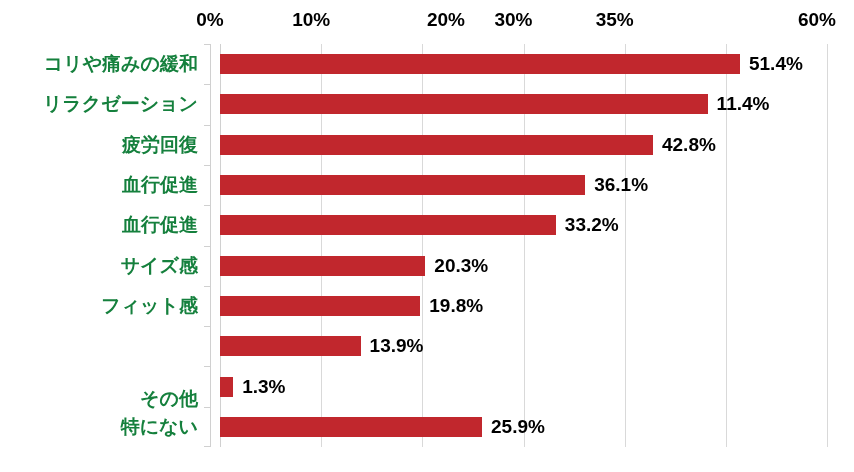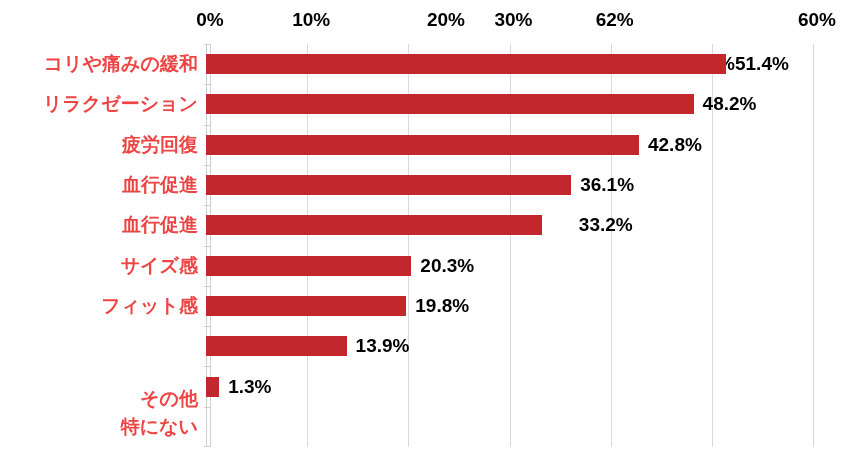--- a/index.html
+++ b/index.html
@@ -33,21 +33,21 @@
     font-size: 19px;
     font-weight: bold;
     color: #000000;
     line-height: 24px;
     white-space: nowrap;
   }
 
   
   #plot-area {
     position: absolute;
-    left: 206px;
+    left: 220px;
     top: 44px;
     width: 607px;
     height: 403px;
   }
   #gridlines {
     position: absolute;
     left: 0;
     top: 0;
     width: 100%;
     height: 100%;
@@ -126,36 +126,36 @@
     top: 44px;
     width: 198px;
     height: 403px;
   }
   .cat-label {
     position: absolute;
     right: 0;
     text-align: right;
     font-size: 19px;
     font-weight: bold;
-    color: #ef4444;
+    color: #15803d;
     white-space: nowrap;
     line-height: 24px;
   }
 </style>
 </head>
 <body>
 
 <div id="chart-root">
 
   <div id="x-axis-labels">
       <div class="x-tick-label" style="left: 210px;">0%</div>
       <div class="x-tick-label" style="left: 311.167px;">10%</div>
       <div class="x-tick-label" style="left: 410px; margin-left: 36px;">20%</div>
       <div class="x-tick-label" style="left: 513.5px;">30%</div>
-      <div class="x-tick-label" style="left: 614.667px;">62%</div>
+      <div class="x-tick-label" style="left: 614.667px;">35%</div>
       <div class="x-tick-label" style="left: 715.833px; margin-top: 44px;">50%</div>
       <div class="x-tick-label" style="left: 817px;">60%</div>
     </div>
 
   <div id="y-axis">
     <div id="y-axis-spine"></div>
   <div class="y-tick" style="top: 0px;"></div>
       <div class="y-tick" style="top: 40.3px;"></div>
       <div class="y-tick" style="top: 80.6px;"></div>
       <div class="y-tick" style="top: 120.9px;"></div>
@@ -190,46 +190,50 @@
         <div class="gridline" style="left: 505.833px;"></div>
         <div class="gridline" style="left: 607px;"></div>
       </div>
     <div id="rows">
         <div class="row" style="top: 0px; height: 40.3px;">
           <div class="bar" style="width: 519.997px; background: rgb(193, 39, 45);"></div>
           <div class="bar-value" style="left: 528.997px;">51.4%</div>
         </div>
         <div class="row" style="top: 40.3px; height: 40.3px;">
           <div class="bar" style="width: 487.623px; background: rgb(193, 39, 45);"></div>
-          <div class="bar-value" style="left: 496.623px;">48.2%</div>
+          <div class="bar-value" style="left: 496.623px;">11.4%</div>
         </div>
         <div class="row" style="top: 80.6px; height: 40.3px;">
           <div class="bar" style="width: 432.993px; background: rgb(193, 39, 45);"></div>
           <div class="bar-value" style="left: 441.993px;">42.8%</div>
         </div>
         <div class="row" style="top: 120.9px; height: 40.3px;">
           <div class="bar" style="width: 365.212px; background: rgb(193, 39, 45);"></div>
           <div class="bar-value" style="left: 374.212px;">36.1%</div>
         </div>
         <div class="row" style="top: 161.2px; height: 40.3px;">
           <div class="bar" style="width: 335.873px; background: rgb(193, 39, 45);"></div>
-          <div class="bar-value" style="left: 344.873px; margin-left: 28px;">33.2%</div>
+          <div class="bar-value" style="left: 344.873px;">33.2%</div>
         </div>
         <div class="row" style="top: 201.5px; height: 40.3px;">
           <div class="bar" style="width: 205.368px; background: rgb(193, 39, 45);"></div>
           <div class="bar-value" style="left: 214.368px;">20.3%</div>
         </div>
         <div class="row" style="top: 241.8px; height: 40.3px;">
           <div class="bar" style="width: 200.31px; background: rgb(193, 39, 45);"></div>
           <div class="bar-value" style="left: 209.31px;">19.8%</div>
         </div>
         <div class="row" style="top: 282.1px; height: 40.3px;">
           <div class="bar" style="width: 140.622px; background: rgb(193, 39, 45);"></div>
           <div class="bar-value" style="left: 149.622px;">13.9%</div>
         </div>
         <div class="row" style="top: 322.4px; height: 40.3px;">
           <div class="bar" style="width: 13.1517px; background: rgb(193, 39, 45);"></div>
           <div class="bar-value" style="left: 22.1517px;">1.3%</div>
         </div>
+        <div class="row" style="top: 362.7px; height: 40.3px;">
+          <div class="bar" style="width: 262.022px; background: rgb(193, 39, 45);"></div>
+          <div class="bar-value" style="left: 271.022px;">25.9%</div>
+        </div>
       </div>
   </div>
 
 </div>
 
 </body></html>

